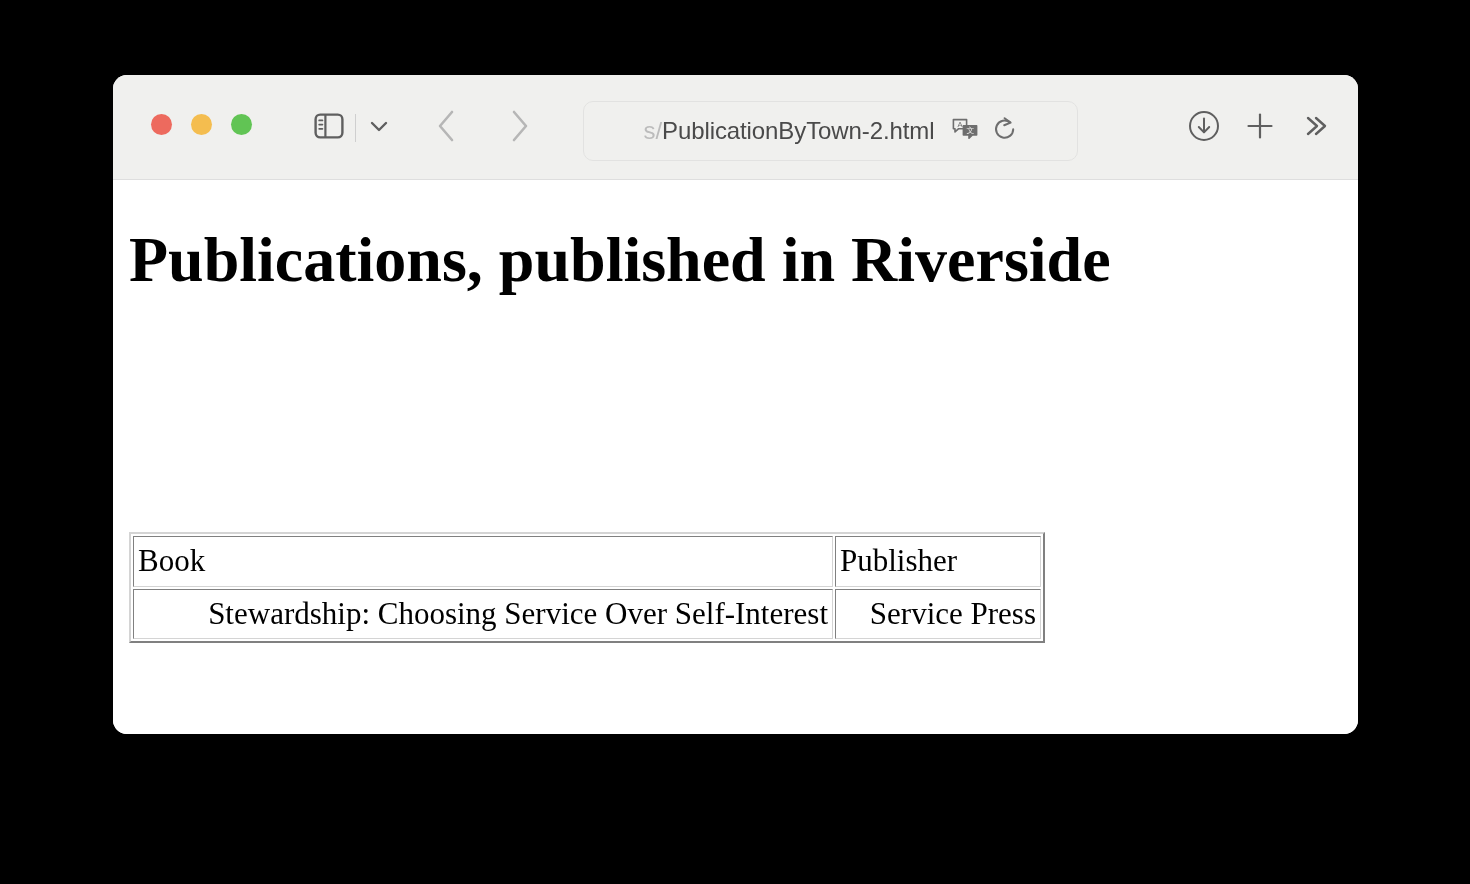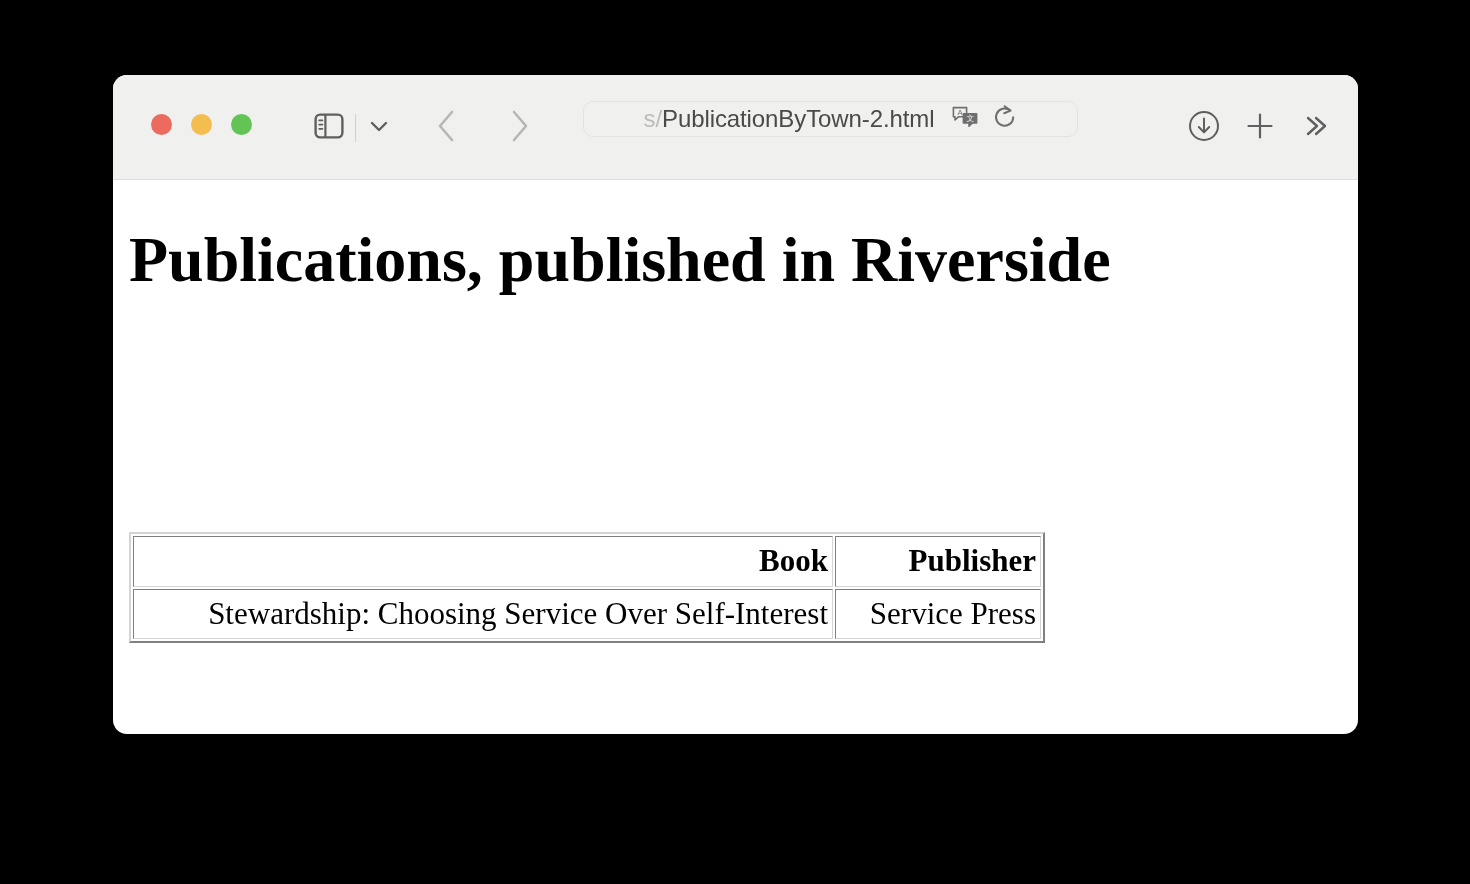--- a/index.html
+++ b/index.html
@@ -100,21 +100,21 @@
     align-items: center;
     justify-content: center;
   }
 
   
   #url-bar {
     position: absolute;
     left: 470px;
     top: 26px;
     width: 495px;
-    height: 36px;
+    height: 60px;
     border: 1px solid #e2e2e1;
     border-radius: 10px;
     background: #f0f0ee;
     display: flex;
     align-items: center;
     justify-content: center;
     box-sizing: border-box;
   }
   #url-text {
     font-size: 24px;
@@ -149,21 +149,20 @@
     justify-content: center;
   }
 
   
   #page-content {
     position: relative;
     height: 554px;
     background: #ffffff;
     padding: 0;
     overflow: hidden;
-    border-radius: 29px;
   }
   #page-title {
     position: absolute;
     left: 16px;
     top: 44px;
     margin: 0;
     font-family: "Liberation Serif", "DejaVu Serif", serif;
     font-weight: bold;
     font-size: 64px;
     line-height: 1.12;
@@ -186,22 +185,22 @@
   #pub-table th,
   #pub-table td {
     border: 1px inset #d4d4d4;
     font-size: 31px;
     line-height: 1.18;
     color: #000000;
     padding: 6px 4px;
     background: #ffffff;
   }
   #pub-table th {
-    font-weight: bold;
-    text-align: right;
+    font-weight: normal;
+    text-align: left;
   }
   #pub-table td {
     font-weight: normal;
     text-align: right;
     white-space: nowrap;
   }
   .col-book  { width: 690px; }
   .col-pub   { width: 196px; }
 </style>
 </head>

